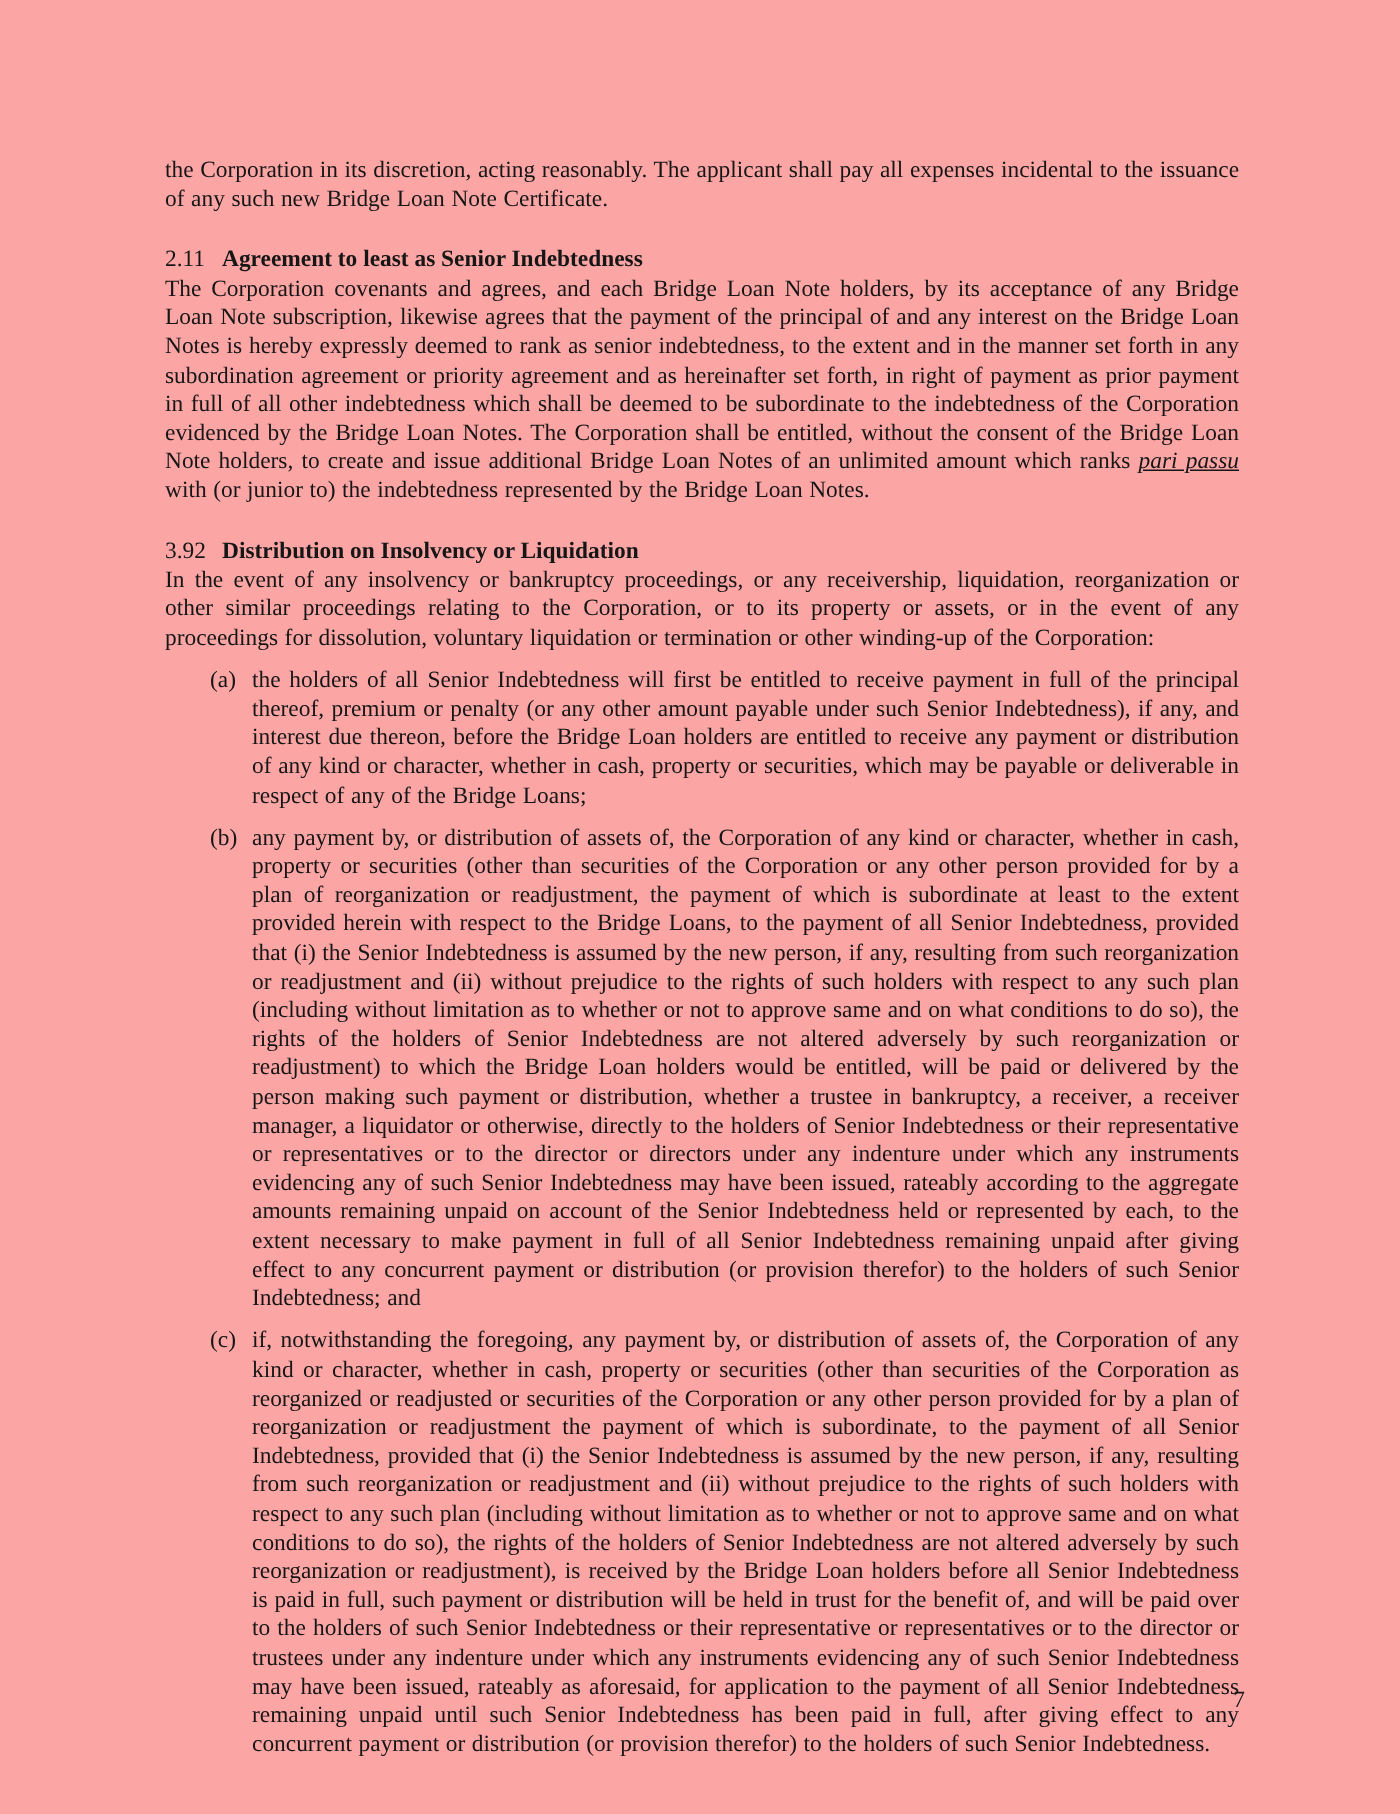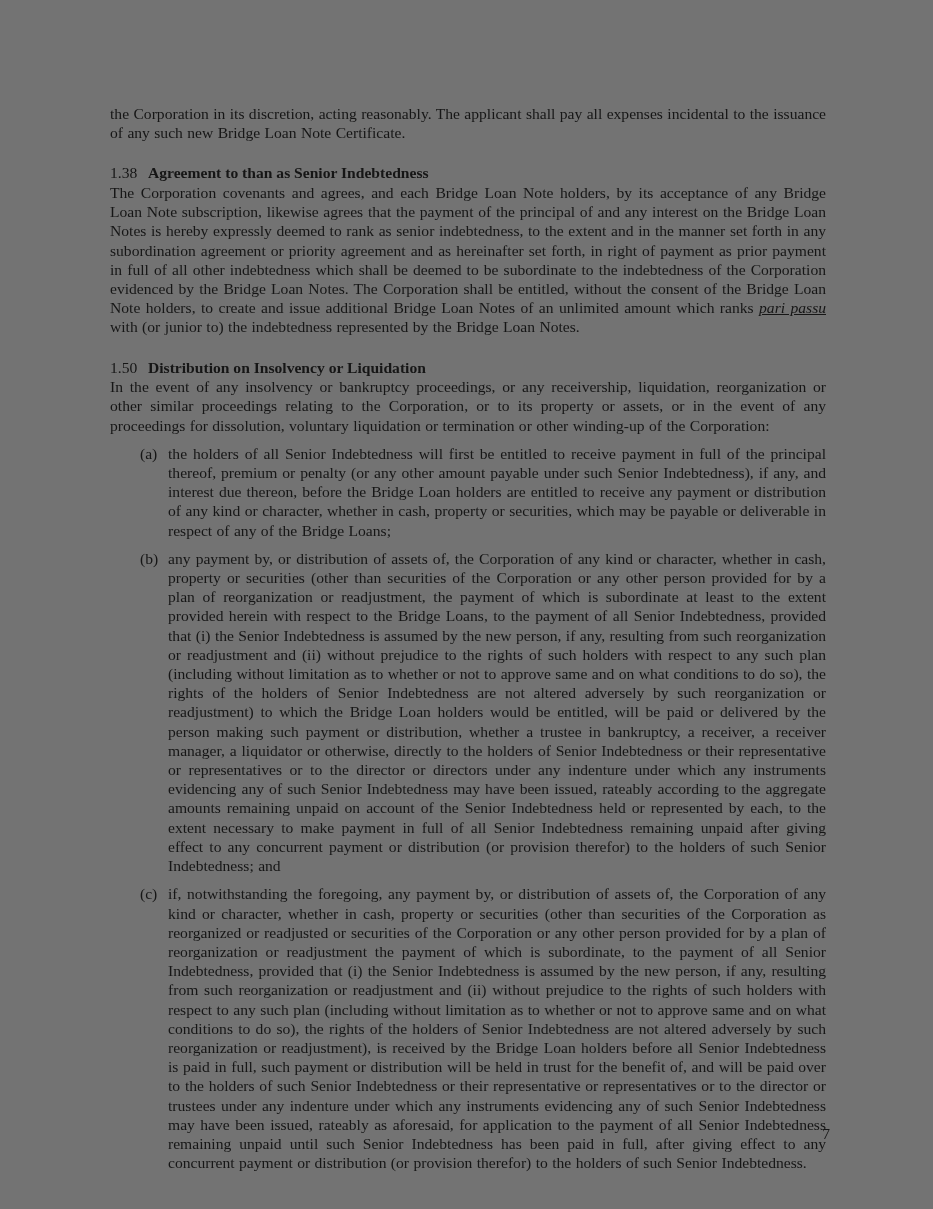--- a/index.html
+++ b/index.html
@@ -4,21 +4,21 @@
 <style>
   html, body {
     margin: 0;
     padding: 0;
     background: #ffffff;
   }
   .page {
     position: relative;
     width: 933px;
     height: 1209px;
-    background: #737373;
+    background: #fca5a5;
     font-family: "Liberation Serif", serif;
     color: #161616;
     overflow: hidden;
   }
   .content {
     position: absolute;
     left: 110px;
     top: 104px;
     width: 716px;
   }
@@ -78,28 +78,28 @@
 </head>
 <body>
 
 <div class="page">
   <div class="content">
 
     <p class="para">the Corporation in its discretion, acting reasonably.  The applicant shall pay all expenses incidental to the issuance of any such new Bridge Loan Note Certificate.</p>
 
     <div class="section">
       <div class="section-heading">
-        <span class="sec-num">1.38</span><span class="sec-title">Agreement to than as Senior Indebtedness</span>
+        <span class="sec-num">2.11</span><span class="sec-title">Agreement to least as Senior Indebtedness</span>
       </div>
       <p class="para"><span>The Corporation covenants and agrees, and each Bridge Loan Note holders, by its acceptance of any Bridge Loan Note subscription, likewise agrees that the payment of the principal of and any interest on the Bridge Loan Notes is hereby expressly deemed to rank as senior indebtedness, to the extent and in the manner set forth in any subordination agreement or priority agreement and as hereinafter set forth, in right of payment as prior payment in full of all other indebtedness which shall be deemed to be subordinate to the indebtedness of the Corporation evidenced by the Bridge Loan Notes.  The Corporation shall be entitled, without the consent of the Bridge Loan Note holders, to create and issue additional Bridge Loan Notes of an unlimited amount which ranks </span><em>pari passu</em><span> with (or junior to) the indebtedness represented by the Bridge Loan Notes.</span></p>
     </div>
 
     <div class="section">
       <div class="section-heading">
-        <span class="sec-num">1.50</span><span class="sec-title">Distribution on Insolvency or Liquidation</span>
+        <span class="sec-num">3.92</span><span class="sec-title">Distribution on Insolvency or Liquidation</span>
       </div>
       <p class="para">In the event of any insolvency or bankruptcy proceedings, or any receivership, liquidation, reorganization or other similar proceedings relating to the Corporation, or to its property or assets, or in the event of any proceedings for dissolution, voluntary liquidation or termination or other winding-up of the Corporation:</p>
 
       <div class="list">
 
         <div class="list-item">
           <span class="item-label">(a)</span>
           <p class="para item-text">the holders of all Senior Indebtedness will first be entitled to receive payment in full of the principal thereof, premium or penalty (or any other amount payable under such Senior Indebtedness), if any, and interest due thereon, before the Bridge Loan holders are entitled to receive any payment or distribution of any kind or character, whether in cash, property or securities, which may be payable or deliverable in respect of any of the Bridge Loans;</p>
         </div>
 

